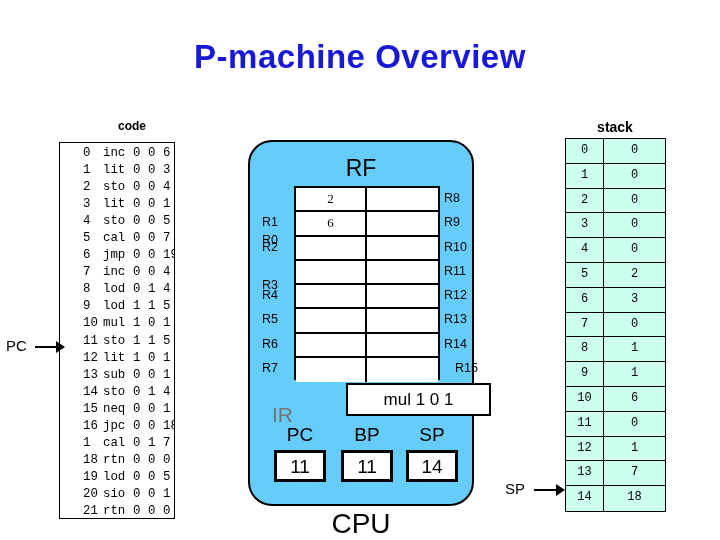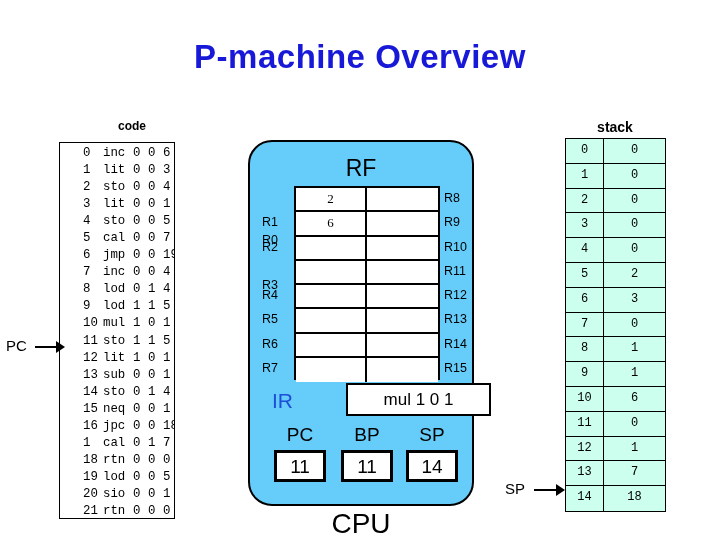--- a/index.html
+++ b/index.html
@@ -176,23 +176,23 @@
     line-height: 24.25px;
     height: 24.25px;
   }
   .rf-label.lcol { left: 262px; text-align: left; width: 30px; }
   .rf-label.rcol { left: 444px; text-align: left; width: 34px; }
 
   
   #ir-label {
     position: absolute;
     left: 272px;
-    top: 389px;
+    top: 403px;
     font-size: 21px;
-    color: #1d4ed8;
+    color: #737373;
   }
   #ir-box {
     position: absolute;
     left: 310px;
     top: 383px;
     width: 145px;
     height: 33px;
     border: 2px solid #000;
     box-sizing: border-box;
     background: #fff;
@@ -402,21 +402,21 @@
       <div class="rf-label rcol" style="top: 234.5px;">R10</div>
       <div class="rf-label lcol" style="top: 273px;">R3</div>
       <div class="rf-label rcol" style="top: 258.75px;">R11</div>
       <div class="rf-label lcol" style="top: 283px;">R4</div>
       <div class="rf-label rcol" style="top: 283px;">R12</div>
       <div class="rf-label lcol" style="top: 307.25px;">R5</div>
       <div class="rf-label rcol" style="top: 307.25px;">R13</div>
       <div class="rf-label lcol" style="top: 331.5px;">R6</div>
       <div class="rf-label rcol" style="top: 331.5px;">R14</div>
       <div class="rf-label lcol" style="top: 355.75px;">R7</div>
-      <div class="rf-label rcol" style="top: 355.75px;">R15</div>
+      <div class="rf-label rcol" style="top: 355.75px; text-align: right;">R15</div>
     </div>
 
   <div id="ir-label">IR</div>
   <div id="ir-box">mul 1 0 1</div>
 
   <div class="reg-label" id="pc-label">PC</div>
   <div class="reg-box" id="pc-box">11</div>
   <div class="reg-label" id="bp-label">BP</div>
   <div class="reg-box" id="bp-box">11</div>
   <div class="reg-label" id="sp-label">SP</div>

